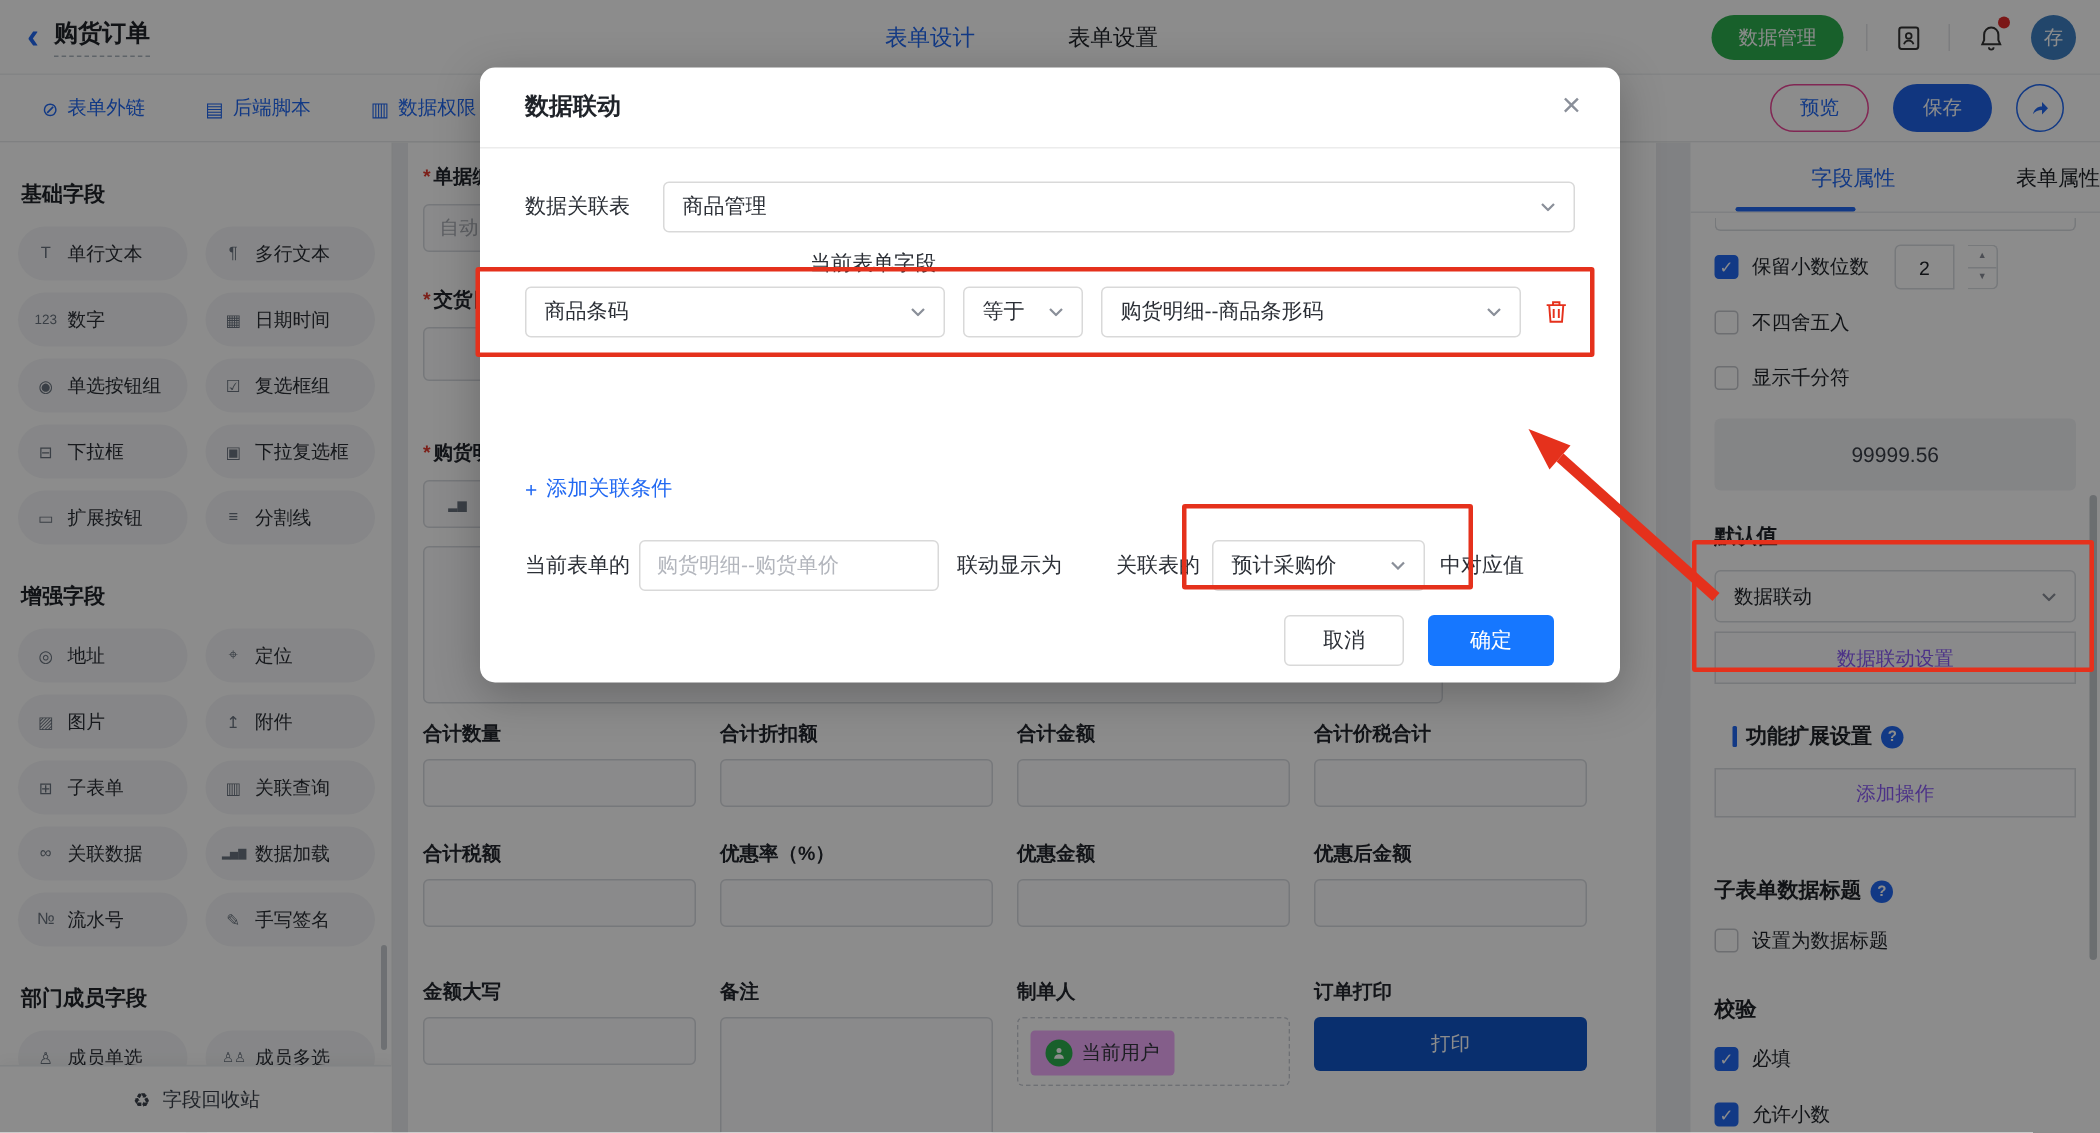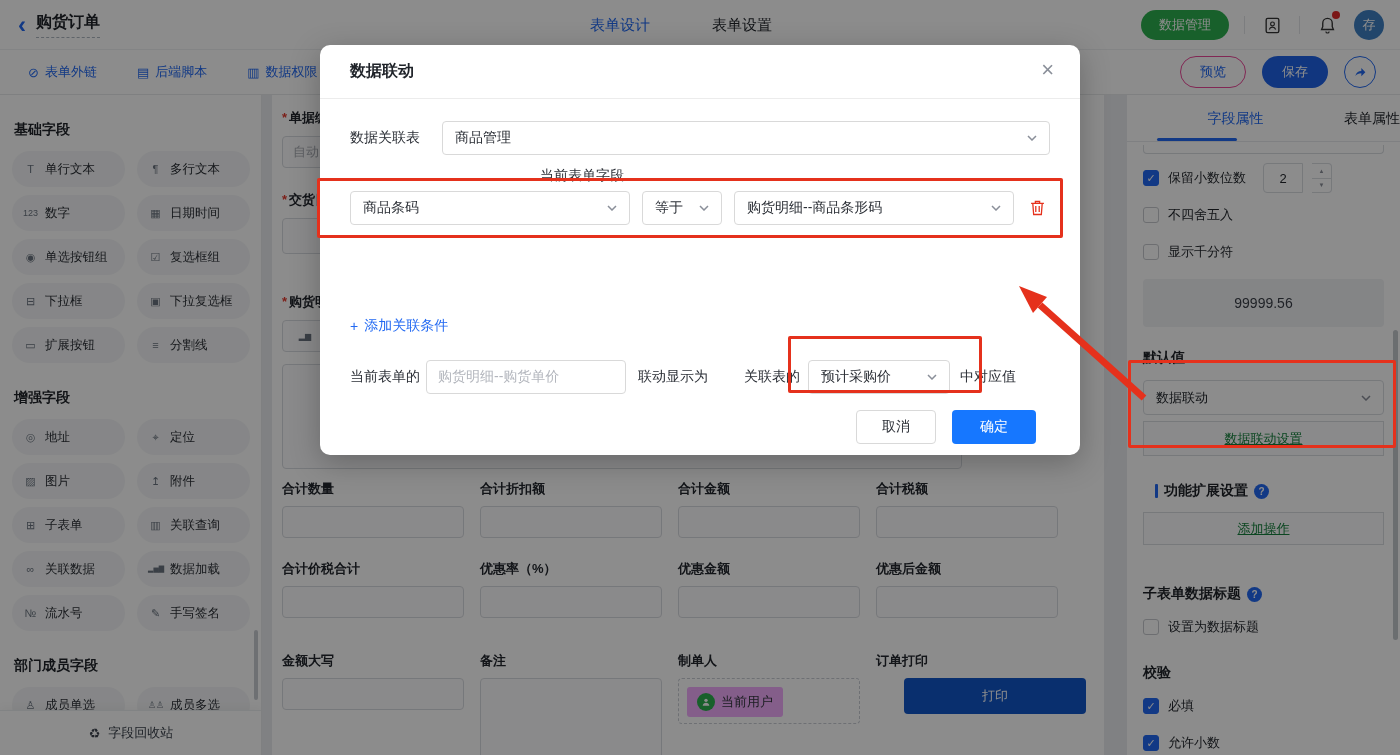--- a/index.html
+++ b/index.html
@@ -66,21 +66,21 @@
   .cb.on { background:#2269f2; border-color:#2269f2; color:#fff; font-size:11px; }
   .numbox { width:40px; height:30px; border:1px solid #d9dce1; border-radius:4px 0 0 4px; display:flex; align-items:center; justify-content:center; margin-left:8px; }
   .stepper { width:20px; height:30px; border:1px solid #d9dce1; border-left:none; border-radius:0 4px 4px 0; display:flex; flex-direction:column; }
   .step { flex:1; display:flex; align-items:center; justify-content:center; font-size:6px; color:#8a8f99; cursor:pointer; }
   .step:first-child { border-bottom:1px solid #d9dce1; }
   .preview-box { margin-top:14px; height:48px; background:#f1f2f5; border-radius:4px; display:flex; align-items:center; justify-content:center; font-size:14px; color:#3a3f47; }
   .ptitle { font-size:14px; font-weight:700; margin-top:22px; display:flex; align-items:center; gap:6px; }
   .bluebar { width:3px; height:14px; background:#2269f2; border-radius:1px; display:inline-block; }
   .qmark { width:15px; height:15px; border-radius:50%; background:#2269f2; color:#fff; font-size:10px; font-weight:700; display:inline-flex; align-items:center; justify-content:center; }
   .pselect { margin-top:13px; height:35px; border:1px solid #d9dce1; border-radius:4px; display:flex; align-items:center; justify-content:space-between; padding:0 12px; cursor:pointer; background:#fff; }
-  .pbtn { margin-top:6px; width:100%; height:35px; border:1px solid #d9dce1; border-radius:0; background:#fcfcfd; font-size:13px; color:#15803d; cursor:pointer;text-decoration:underline; }
+  .pbtn { margin-top:6px; width:100%; height:35px; border:1px solid #d9dce1; border-radius:0; background:#fcfcfd; font-size:13px; color:#8b5cf6; cursor:pointer; }
   .rpanel-thumb { position:absolute; right:2px; top:235px; width:5px; height:310px; border-radius:3px; background:#c4c8cd; }
 
   
   .mask { position:absolute; inset:0; background:rgba(0,0,0,0.45); z-index:50; }
 
   
   .modal { position:absolute; left:320px; top:45px; width:760px; height:410px; background:#fff; border-radius:10px; box-shadow:0 8px 30px rgba(0,0,0,.25); z-index:60; }
   .m-head { height:54px; display:flex; align-items:center; padding:0 30px; border-bottom:1px solid #ececec; }
   .m-title { font-size:16px; font-weight:600; }
   .m-close { position:absolute; right:26px; top:14px; font-size:22px; color:#8a8f99; cursor:pointer; line-height:1; }
@@ -311,25 +311,25 @@
           </div>
         <div>
             <div class="flabel">合计折扣额</div>
             <div class="finput" style="margin-top:8px;"></div>
           </div>
         <div>
             <div class="flabel">合计金额</div>
             <div class="finput" style="margin-top:8px;"></div>
           </div>
         <div>
+            <div class="flabel">合计价税合计</div>
+            <div class="finput" style="margin-top:8px;"></div>
+          </div>
+        <div>
             <div class="flabel">合计税额</div>
-            <div class="finput" style="margin-top:8px;"></div>
-          </div>
-        <div>
-            <div class="flabel">合计价税合计</div>
             <div class="finput" style="margin-top:8px;"></div>
           </div>
         <div>
             <div class="flabel">优惠率（%）</div>
             <div class="finput" style="margin-top:8px;"></div>
           </div>
         <div>
             <div class="flabel">优惠金额</div>
             <div class="finput" style="margin-top:8px;"></div>
           </div>
@@ -357,21 +357,21 @@
                     <circle cx="12" cy="8" r="4" fill="#fff"></circle>
                     <path d="M4 21c1-5 4-7 8-7s7 2 8 7z" fill="#fff"></path>
                   </svg>
               </span>
               <span>当前用户</span>
             </span>
           </div>
         </div>
         <div>
           <div class="flabel">订单打印</div>
-          <button class="print-btn" style="margin-top:8px;margin-left:28px;">打印</button>
+          <button class="print-btn" style="margin-top:8px;">打印</button>
         </div>
       </div>
 
     </div>
   </div>
 
   <div class="rpanel">
     <div class="rtabs">
       <span class="rtab active">字段属性</span>
       <span class="rtab">表单属性</span>

